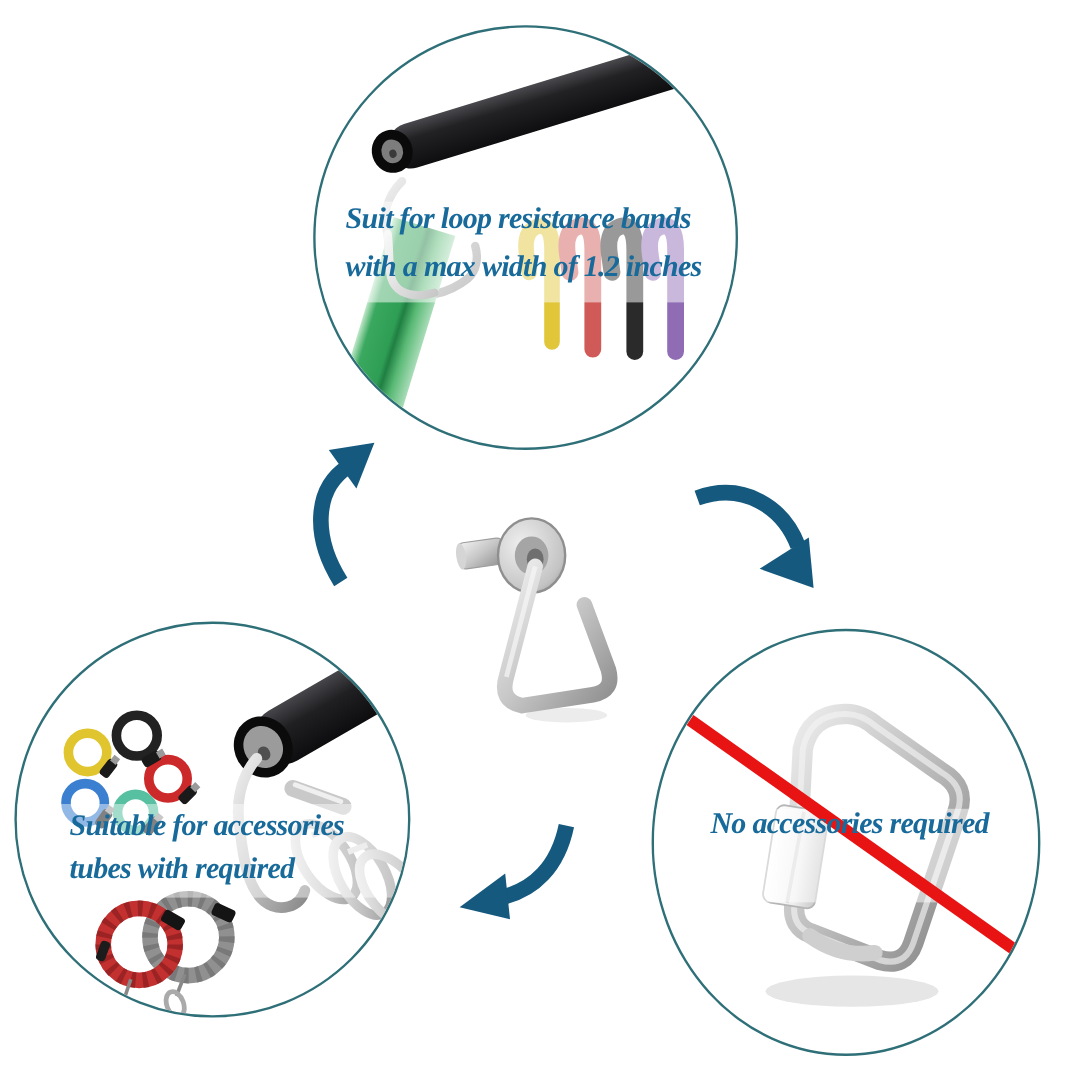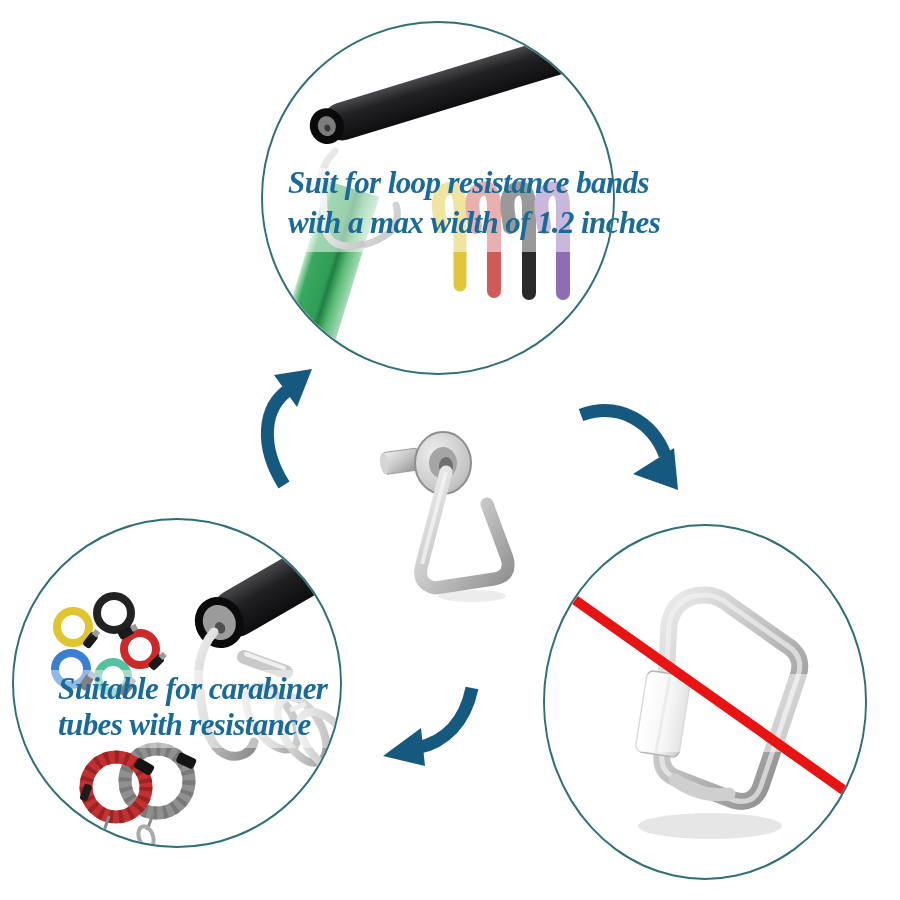--- a/index.html
+++ b/index.html
@@ -4,21 +4,21 @@
 <style>
   html,body{margin:0;padding:0;}
   body{width:900px;height:900px;background:#ffffff;position:relative;overflow:hidden;
        font-family:"Liberation Serif", serif;}
   .circle{position:absolute;border:2px solid #2e6f78;border-radius:50%;overflow:hidden;background:#fff;}
   #top-circle{left:261px;top:21px;width:350px;height:350px;}
   #bl-circle{left:12px;top:518px;width:326px;height:326px;}
   #br-circle{left:543px;top:524px;width:320px;height:352px;}
   .circle svg{position:absolute;left:0;top:0;}
   .callout-text{position:absolute;z-index:6;color:#176a9a;font-weight:bold;font-style:italic;
-    font-size:31px;letter-spacing:-0.6px;white-space:nowrap;}
+    font-size:25px;letter-spacing:-0.6px;white-space:nowrap;}
   #text-top{left:288px;top:163px;line-height:40px;}
   #text-bl{left:58px;top:671px;line-height:36px;}
   #text-br{left:592px;top:669px;line-height:36px;}
   .abs{position:absolute;}
 </style>
 </head>
 <body>
 
 <div class="circle" id="top-circle">
   <svg width="350" height="350" viewBox="0 0 350 350">
@@ -227,18 +227,19 @@
   <path d="M 97 8 C 90 42 70 62 42 68" fill="none" stroke="#15597e" stroke-width="13"></path>
   <polygon points="8,76 46,48 50,86" fill="#15597e"></polygon>
 </svg>
 
 <div class="callout-text" id="text-top">
   <div>Suit for loop resistance bands</div>
   <div>with a max width of 1.2 inches</div>
 </div>
 
 <div class="callout-text" id="text-bl">
-  <div>Suitable for carabiner</div>
-  <div>tubes with resistance</div>
+  <div>Suitable for accessories</div>
+  <div>tubes with required</div>
 </div>
 
 <div class="callout-text" id="text-br">
+  <div>No accessories required</div>
 </div>
 
 </body></html>

